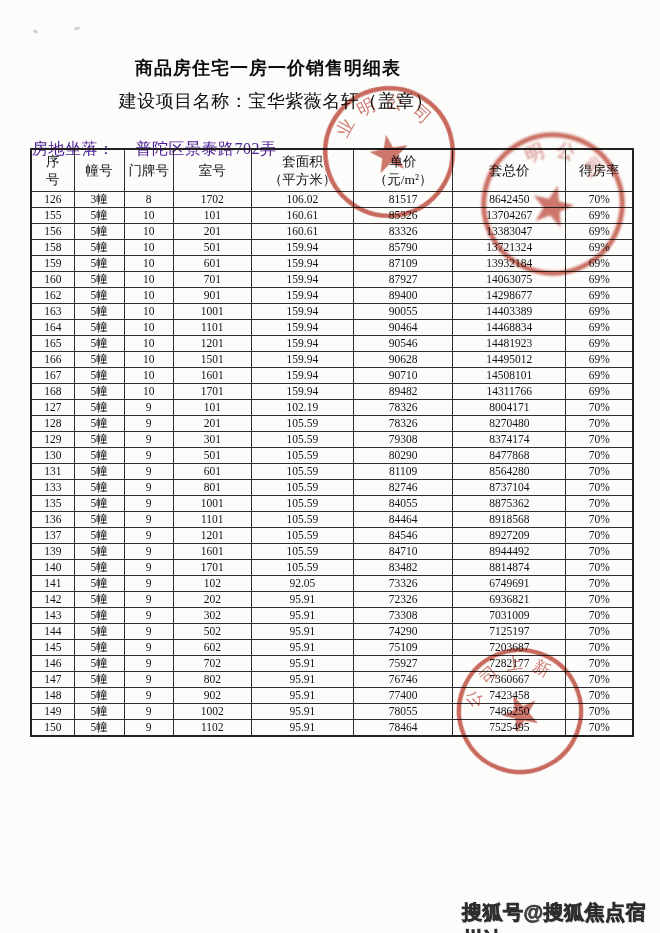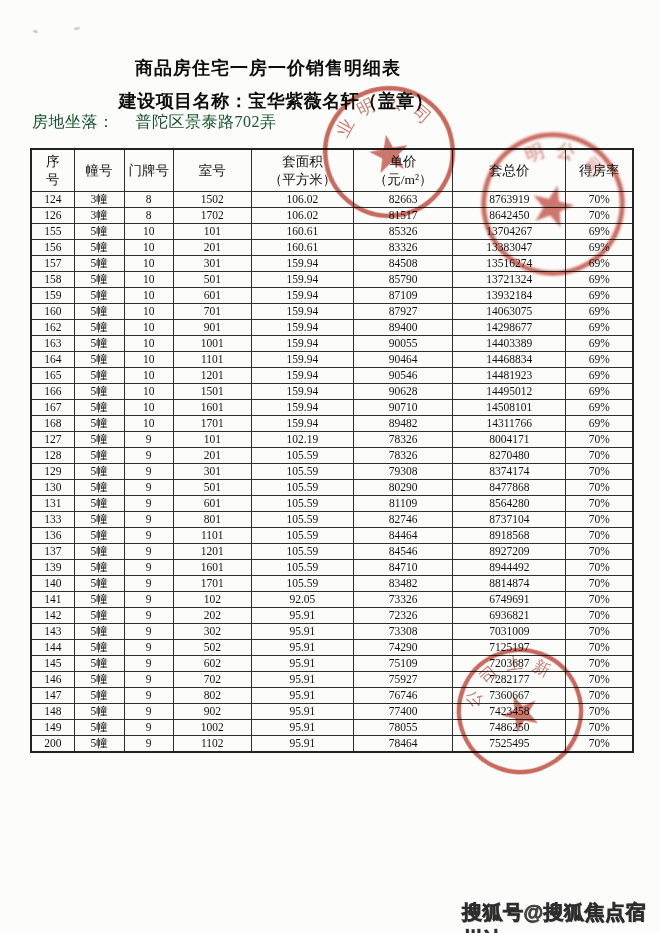--- a/index.html
+++ b/index.html
@@ -9,25 +9,25 @@
     font-family:"Liberation Serif","DejaVu Serif",serif;
     color:#141414;
   }
   .page{position:absolute;inset:0;}
   .doc-title{
     position:absolute;top:56px;left:0;width:536px;text-align:center;
     font-size:18px;font-weight:bold;letter-spacing:1px;color:#0d0d0d;
   }
   .doc-subtitle{
     position:absolute;top:89px;left:0;width:552px;text-align:center;
-    font-size:18px;font-weight:bold;letter-spacing:0.5px;color:#0d0d0d;
+    font-size:18px;font-weight:normal;letter-spacing:0.5px;color:#0d0d0d;
   }
   .doc-address{
-    position:absolute;top:112px;left:32px;
-    font-size:16px;color:#14532d;letter-spacing:0.5px;
+    position:absolute;top:139px;left:32px;
+    font-size:16px;color:#4c1d95;letter-spacing:0.5px;
   }
   .doc-address .addr-value{margin-left:21px;}
 
   table.price-table{
     position:absolute;left:30px;top:148px;width:604px;
     border-collapse:collapse;table-layout:fixed;
     border:2px solid #222;
     background:transparent;
   }
   .price-table th,.price-table td{
@@ -91,30 +91,20 @@
           <th>门牌号</th>
           <th>室号</th>
           <th>套面积<br>（平方米）</th>
           <th>单价<br>（元/m²）</th>
           <th>套总价</th>
           <th>得房率</th>
         </tr>
     </thead>
     <tbody>
         <tr>
-          <td>124</td>
-          <td>3幢</td>
-          <td>8</td>
-          <td>1502</td>
-          <td>106.02</td>
-          <td>82663</td>
-          <td>8763919</td>
-          <td>70%</td>
-        </tr>
-        <tr>
           <td>126</td>
           <td>3幢</td>
           <td>8</td>
           <td>1702</td>
           <td>106.02</td>
           <td>81517</td>
           <td>8642450</td>
           <td>70%</td>
         </tr>
         <tr>
@@ -131,30 +121,20 @@
           <td>156</td>
           <td>5幢</td>
           <td>10</td>
           <td>201</td>
           <td>160.61</td>
           <td>83326</td>
           <td>13383047</td>
           <td>69%</td>
         </tr>
         <tr>
-          <td>157</td>
-          <td>5幢</td>
-          <td>10</td>
-          <td>301</td>
-          <td>159.94</td>
-          <td>84508</td>
-          <td>13516274</td>
-          <td>69%</td>
-        </tr>
-        <tr>
           <td>158</td>
           <td>5幢</td>
           <td>10</td>
           <td>501</td>
           <td>159.94</td>
           <td>85790</td>
           <td>13721324</td>
           <td>69%</td>
         </tr>
         <tr>
@@ -301,20 +281,30 @@
           <td>133</td>
           <td>5幢</td>
           <td>9</td>
           <td>801</td>
           <td>105.59</td>
           <td>82746</td>
           <td>8737104</td>
           <td>70%</td>
         </tr>
         <tr>
+          <td>135</td>
+          <td>5幢</td>
+          <td>9</td>
+          <td>1001</td>
+          <td>105.59</td>
+          <td>84055</td>
+          <td>8875362</td>
+          <td>70%</td>
+        </tr>
+        <tr>
           <td>136</td>
           <td>5幢</td>
           <td>9</td>
           <td>1101</td>
           <td>105.59</td>
           <td>84464</td>
           <td>8918568</td>
           <td>70%</td>
         </tr>
         <tr>
@@ -431,21 +421,21 @@
           <td>149</td>
           <td>5幢</td>
           <td>9</td>
           <td>1002</td>
           <td>95.91</td>
           <td>78055</td>
           <td>7486250</td>
           <td>70%</td>
         </tr>
         <tr>
-          <td>200</td>
+          <td>150</td>
           <td>5幢</td>
           <td>9</td>
           <td>1102</td>
           <td>95.91</td>
           <td>78464</td>
           <td>7525495</td>
           <td>70%</td>
         </tr>
       </tbody>
   </table>

